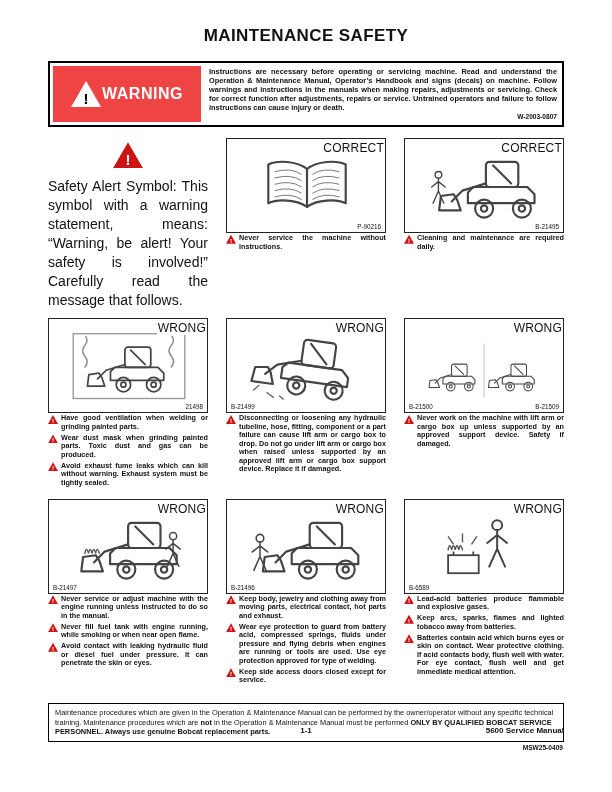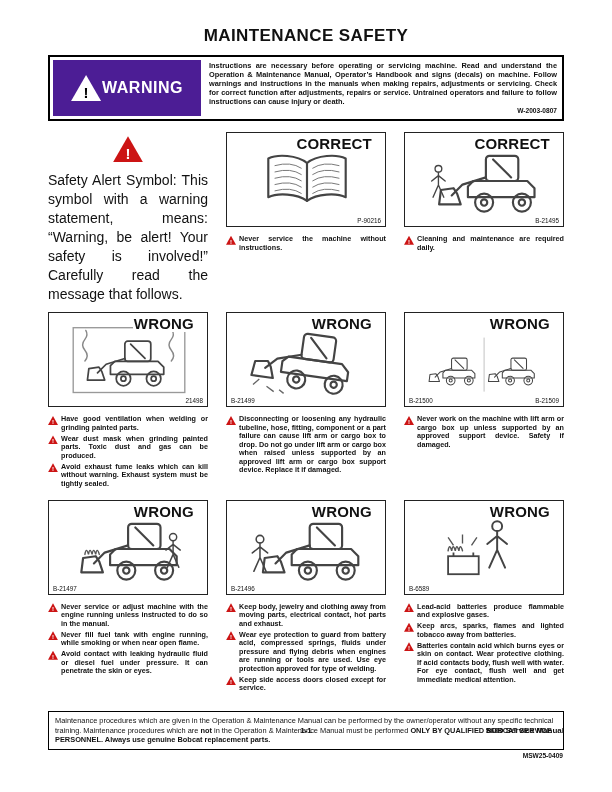--- a/index.html
+++ b/index.html
@@ -3,53 +3,53 @@
 <meta charset="utf-8">
 <style>
   html,body{margin:0;padding:0;background:#fff;}
   .page{
     position:relative;width:612px;height:792px;background:#fff;overflow:hidden;
     font-family:"Liberation Sans", sans-serif;color:#111;
   }
   .content{position:absolute;left:48px;top:26px;width:516px;}
 
   
-  .title{text-align:center;font-size:17px;font-weight:bold;letter-spacing:.4px;margin-bottom:9px;}
+  .title{text-align:center;font-size:17px;font-weight:bold;letter-spacing:.4px;margin-bottom:15px;}
 
   
   .warnbox{border:2px solid #000;display:flex;gap:6px;padding:3px;margin-bottom:11px;}
-  .warnlabel{background:#4c1d95;color:#fff;width:148px;display:flex;align-items:center;justify-content:center;gap:1px;flex:0 0 148px;}
+  .warnlabel{background:#ef4444;color:#fff;width:148px;display:flex;align-items:center;justify-content:center;gap:1px;flex:0 0 148px;}
   .warnlabel .wtext{font-size:16px;font-weight:bold;letter-spacing:.5px;}
   .tri-warn{width:30px;height:26px;background:#fff;clip-path:polygon(50% 0,100% 100%,0 100%);
     display:flex;align-items:flex-end;justify-content:center;color:#000;font-size:15px;font-weight:bold;line-height:1.1;}
   .tri-warn::after{content:"!";}
   .warntext{flex:1;font-size:7.4px;font-weight:bold;line-height:1.22;text-align:justify;padding:1px 2px;}
   .warncode{display:block;text-align:right;font-size:6.6px;margin-top:1px;}
 
   
   .row{display:flex;gap:18px;margin-bottom:9px;align-items:flex-start;}
   .col{width:160px;flex:0 0 160px;position:relative;}
 
   
   .tri-big{width:30px;height:26px;background:#cc1414;clip-path:polygon(50% 0,100% 100%,0 100%);
     display:flex;align-items:flex-end;justify-content:center;color:#fff;font-size:15px;font-weight:bold;line-height:1.1;
     margin:4px auto 9px auto;}
   .tri-big::after{content:"!";}
   .alert-text{font-size:14px;font-weight:normal;line-height:1.35;text-align:justify;}
 
   
   .pbox{border:1px solid #222;height:93px;position:relative;background:#fff;}
-  .plabel{position:absolute;top:2px;right:12px;font-size:15px;font-weight:bold;letter-spacing:.2px;z-index:2;background:#fff;padding:0 1px;}
+  .plabel{position:absolute;top:2px;right:0;font-size:12px;font-weight:normal;letter-spacing:.2px;z-index:2;background:#fff;padding:0 1px;}
   .pcode{position:absolute;bottom:2px;font-size:6.3px;z-index:2;background:#fff;padding:0 1px;}
   .pcode.right{right:3px;}
   .pcode.left{left:3px;}
   .illu{position:absolute;left:4px;top:12px;width:152px;height:72px;z-index:1;}
 
   
-  .caps{margin-top:8px;}
+  .caps{margin-top:1px;}
   .cap{display:flex;gap:3px;margin-bottom:2.5px;align-items:flex-start;}
   .tri{flex:0 0 10px;width:10px;height:9px;background:#cc1414;clip-path:polygon(50% 0,100% 100%,0 100%);
     display:flex;align-items:flex-end;justify-content:center;color:#fff;font-size:6px;font-weight:bold;line-height:1;margin-top:.5px;}
   .tri::after{content:"!";}
   .cap-text{flex:1;font-size:7.2px;font-weight:bold;line-height:1.18;text-align:justify;}
 
   
   .note{border:1.5px solid #000;padding:4px 6px;font-size:7.4px;line-height:1.3;margin-top:16px;}
   .note .b{font-weight:bold;}
   .note-code{text-align:right;font-size:6.6px;font-weight:bold;margin-top:2px;margin-right:1px;}

